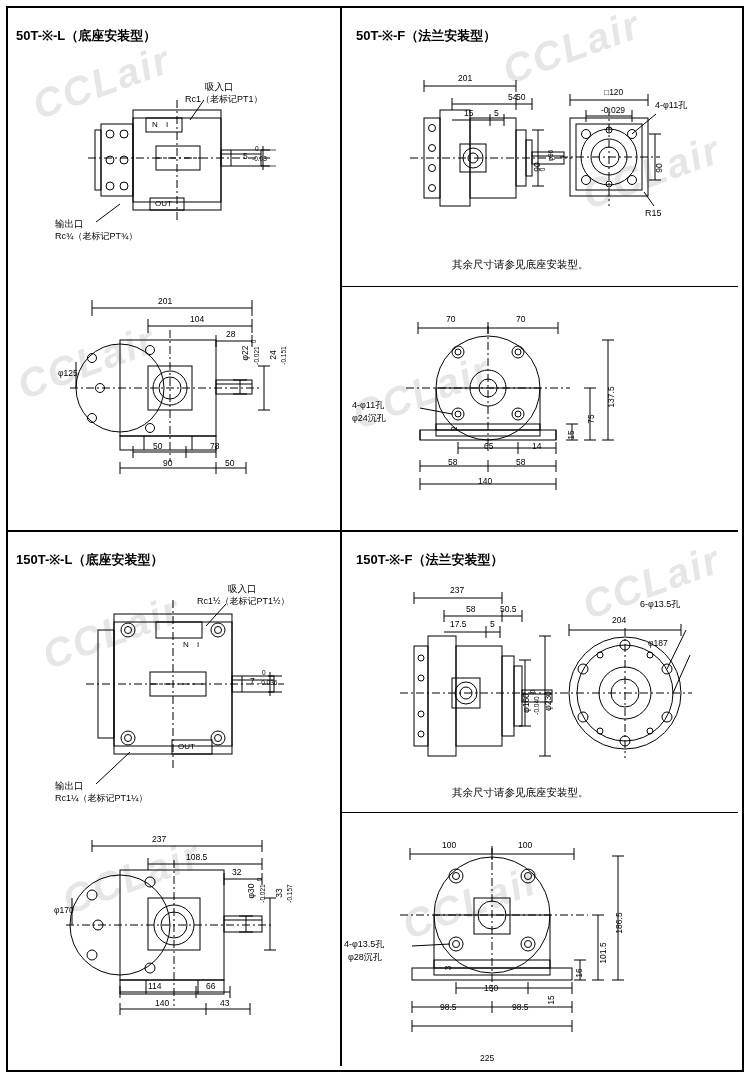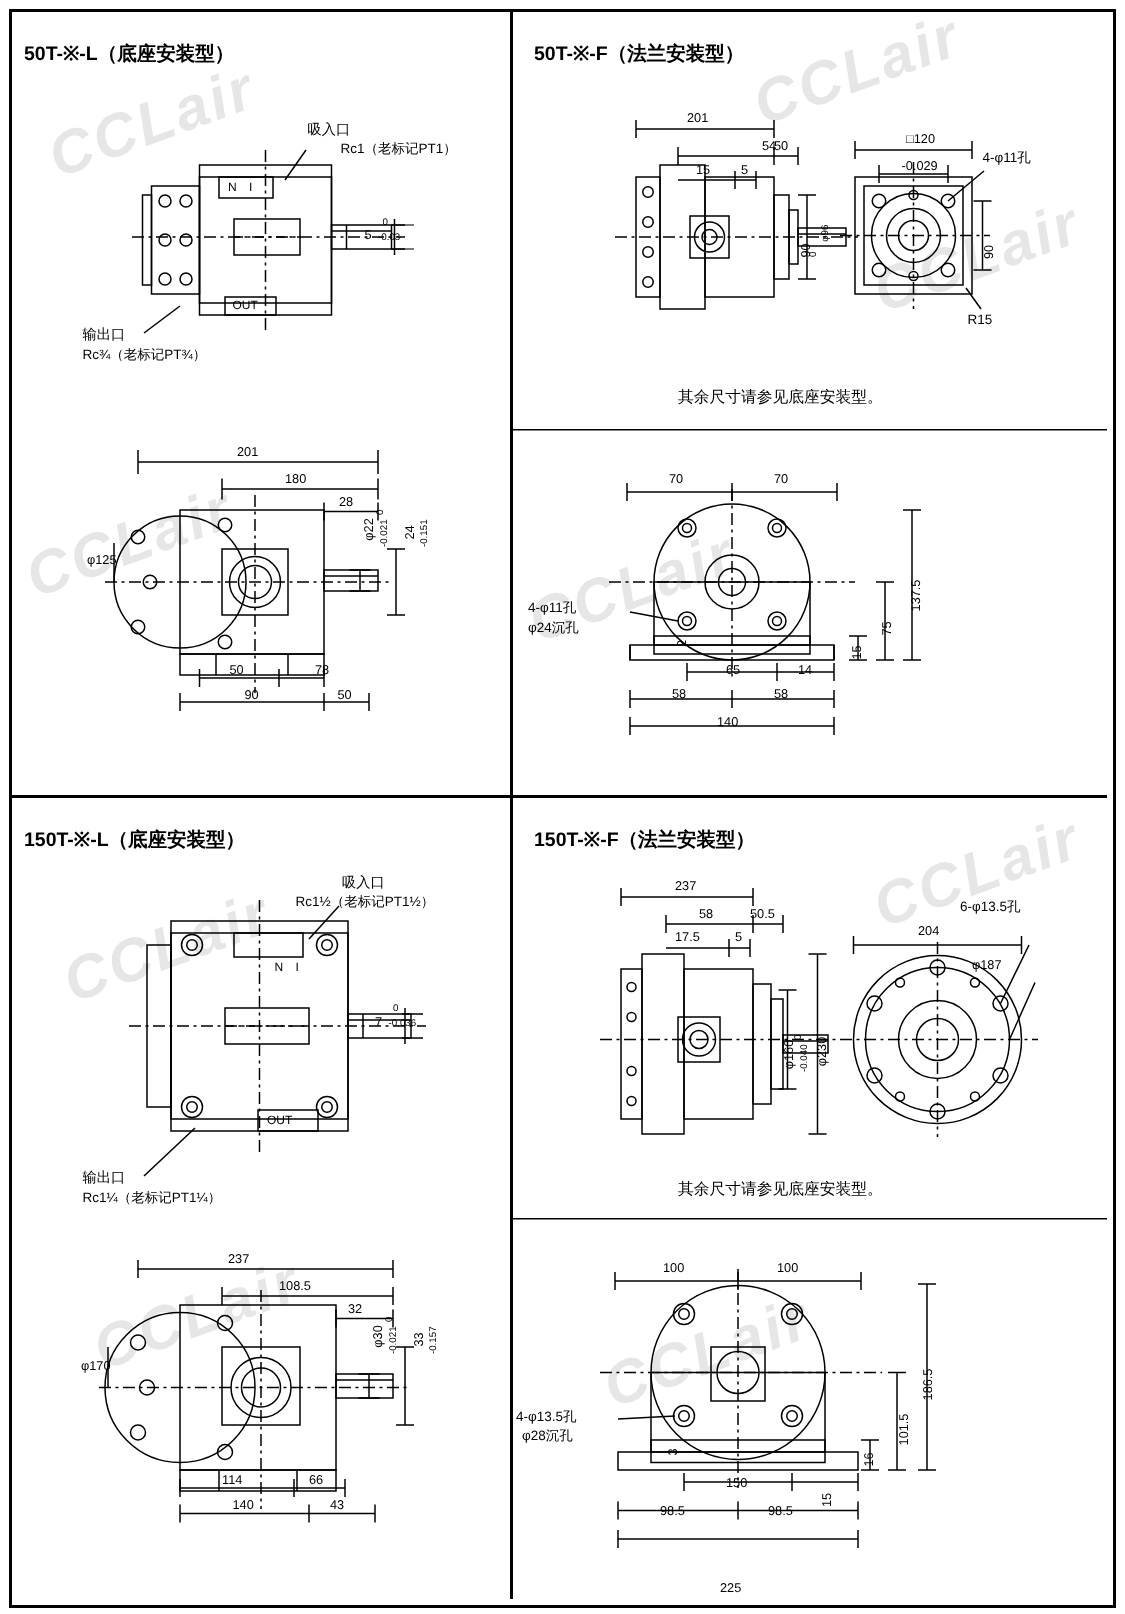--- a/index.html
+++ b/index.html
@@ -86,21 +86,21 @@
 
       <line x1="263" y1="146" x2="263" y2="170"></line>
       <line x1="261" y1="150" x2="270" y2="150"></line>
       <line x1="261" y1="166" x2="270" y2="166"></line>
 
       <line x1="261" y1="150" x2="276" y2="150" stroke-width="0.7"></line>
       <line x1="261" y1="166" x2="276" y2="166" stroke-width="0.7"></line>
     </g>
   </svg>
   <div class="lbl cn" style="left:205px;top:82px;">吸入口</div>
-  <div class="lbl" style="left:185px;top:94px;margin-left:42px;">Rc1（老标记PT1）</div>
+  <div class="lbl" style="left:185px;top:94px;">Rc1（老标记PT1）</div>
   <div class="lbl cn" style="left:55px;top:219px;">输出口</div>
   <div class="lbl" style="left:55px;top:231px;">Rc¾（老标记PT¾）</div>
   <div class="lbl" style="left:155px;top:199px;font-size:8px;">OUT</div>
   <div class="lbl" style="left:152px;top:120px;font-size:8px;">N</div>
   <div class="lbl" style="left:166px;top:120px;font-size:8px;">I</div>
   <div class="dim" style="left:243px;top:151px;">5</div>
   <div class="dim" style="left:255px;top:145px;font-size:6.5px;">0</div>
   <div class="dim" style="left:252px;top:155px;font-size:6.5px;">-0.03</div>
 
   <svg width="750" height="1076" style="pointer-events:none">
@@ -155,21 +155,21 @@
       <line x1="120" y1="468" x2="216" y2="468"></line>
       <line x1="120" y1="462" x2="120" y2="474"></line>
       <line x1="216" y1="462" x2="216" y2="474"></line>
       <line x1="216" y1="468" x2="246" y2="468"></line>
       <line x1="246" y1="462" x2="246" y2="474"></line>
 
       <line x1="76" y1="388" x2="76" y2="362"></line>
     </g>
   </svg>
   <div class="dim" style="left:158px;top:296px;">201</div>
-  <div class="dim" style="left:190px;top:314px;">180</div>
+  <div class="dim" style="left:190px;top:314px;">104</div>
   <div class="dim" style="left:226px;top:329px;">28</div>
   <div class="dim" style="left:58px;top:368px;">φ125</div>
   <div class="dimv" style="left:238px;top:348px;transform:rotate(-90deg);">φ22</div>
   <div class="dimv" style="left:252px;top:338px;font-size:6.5px;transform:rotate(-90deg);">0</div>
   <div class="dimv" style="left:247px;top:352px;font-size:6.5px;transform:rotate(-90deg);">-0.021</div>
   <div class="dimv" style="left:268px;top:350px;transform:rotate(-90deg);">24</div>
   <div class="dimv" style="left:274px;top:352px;font-size:6.5px;transform:rotate(-90deg);">-0.151</div>
   <div class="dim" style="left:153px;top:441px;">50</div>
   <div class="dim" style="left:194px;top:441px;margin-left:16px;">78</div>
   <div class="dim" style="left:163px;top:458px;">90</div>

